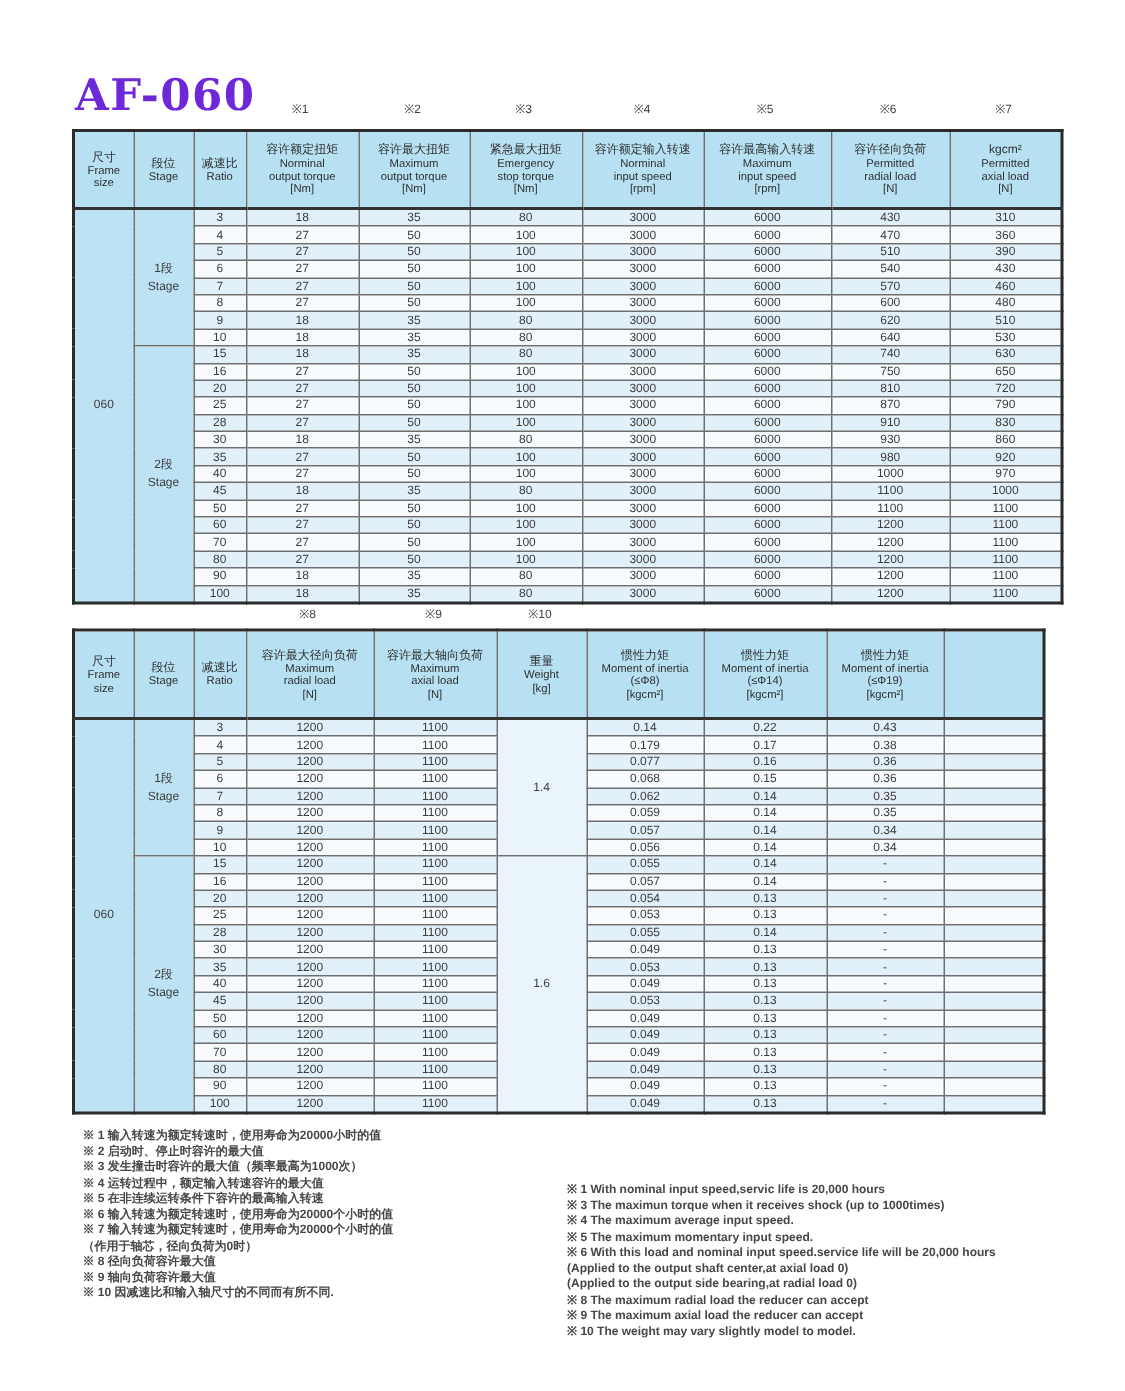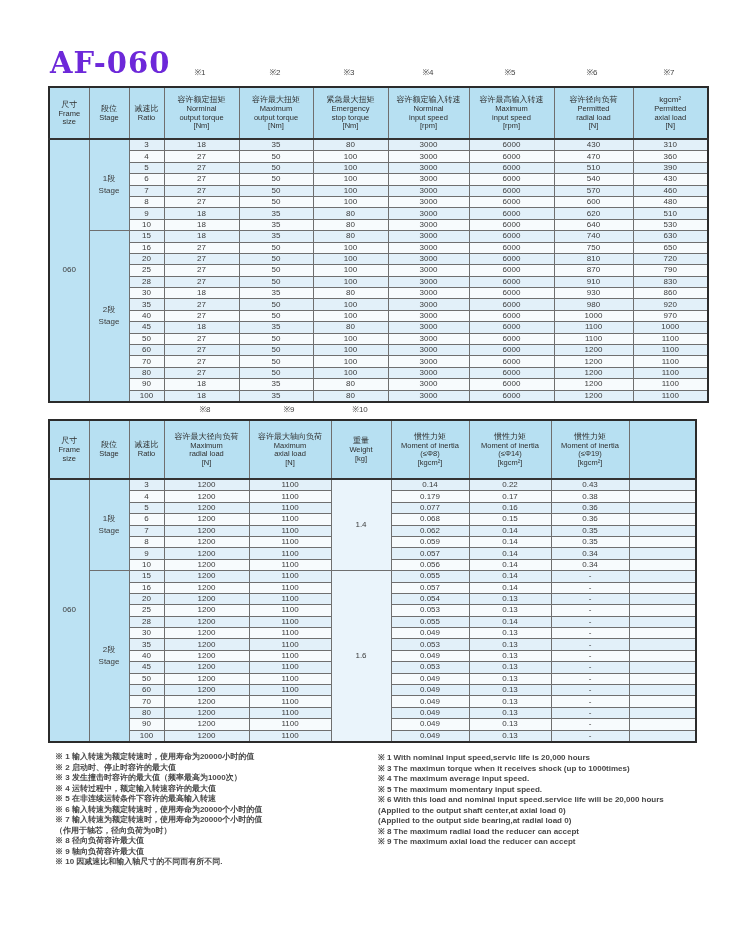--- a/index.html
+++ b/index.html
@@ -44,21 +44,21 @@
   .spec tbody tr:nth-child(odd) .ratio-cell,
   .spec tbody tr:nth-child(odd) .data-cell,
   .spec tbody tr:nth-child(odd) .blank-cell{background:var(--row-tint,#e2f0f9);}
   .spec tbody tr:nth-child(even) .ratio-cell,
   .spec tbody tr:nth-child(even) .data-cell,
   .spec tbody tr:nth-child(even) .blank-cell{background:var(--row-alt,#f7fbfd);}
 
   .footnotes{position:absolute;font-size:8px;color:#474747;font-weight:bold;}
   .footnotes div{line-height:10.5px;white-space:nowrap;}
   .fn-cn{left:55px;top:752px;width:318px;}
-  .fn-en{left:378px;top:753px;width:366px;}
+  .fn-en{left:378px;top:788px;width:366px;}
 </style>
 </head>
 <body>
 
 <div class="page">
 
   <h1 class="title">AF-060</h1>
 
   <div class="marks marks1">
       <div>※1</div>
@@ -696,15 +696,16 @@
   <div class="footnotes fn-en">
       <div>※ 1 With nominal input speed,servic life is 20,000 hours</div>
       <div>※ 3 The maximun torque when it receives shock (up to 1000times)</div>
       <div>※ 4 The maximum average input speed.</div>
       <div>※ 5 The maximum momentary input speed.</div>
       <div>※ 6 With this load and nominal input speed.service life will be 20,000 hours</div>
       <div>(Applied to the output shaft center,at axial load 0)</div>
       <div>(Applied to the output side bearing,at radial load 0)</div>
       <div>※ 8 The maximum radial load the reducer can accept</div>
       <div>※ 9 The maximum axial load the reducer can accept</div>
+      <div>※ 10 The weight may vary  slightly  model to model.</div>
     </div>
 
 </div>
 
 </body></html>

